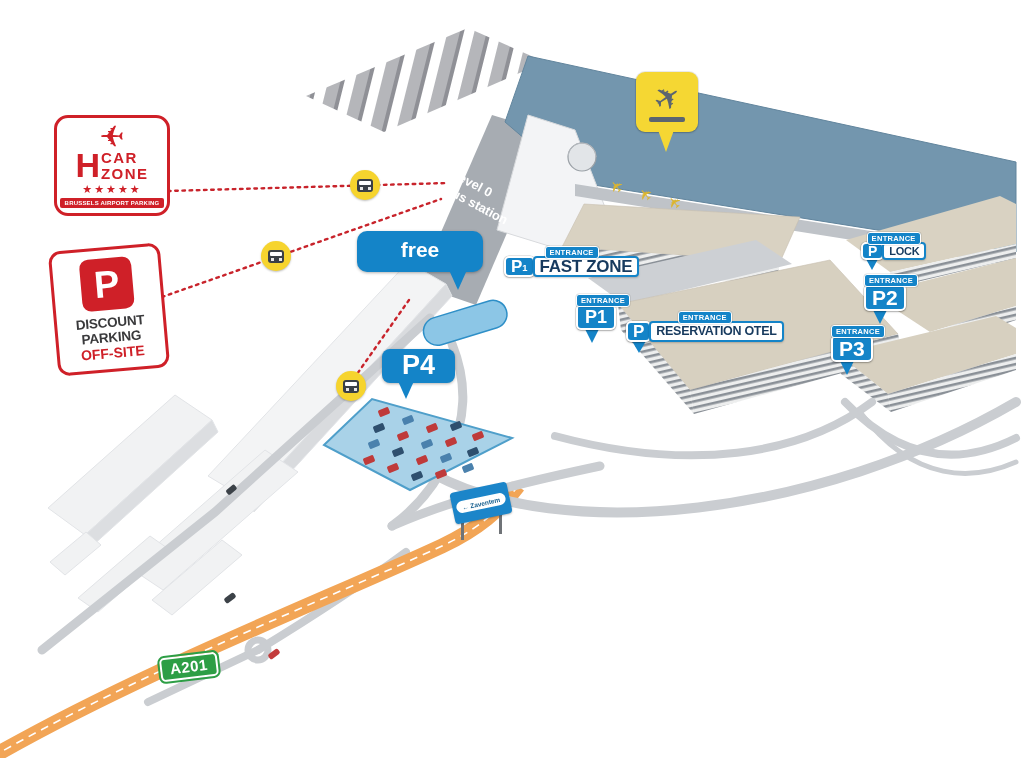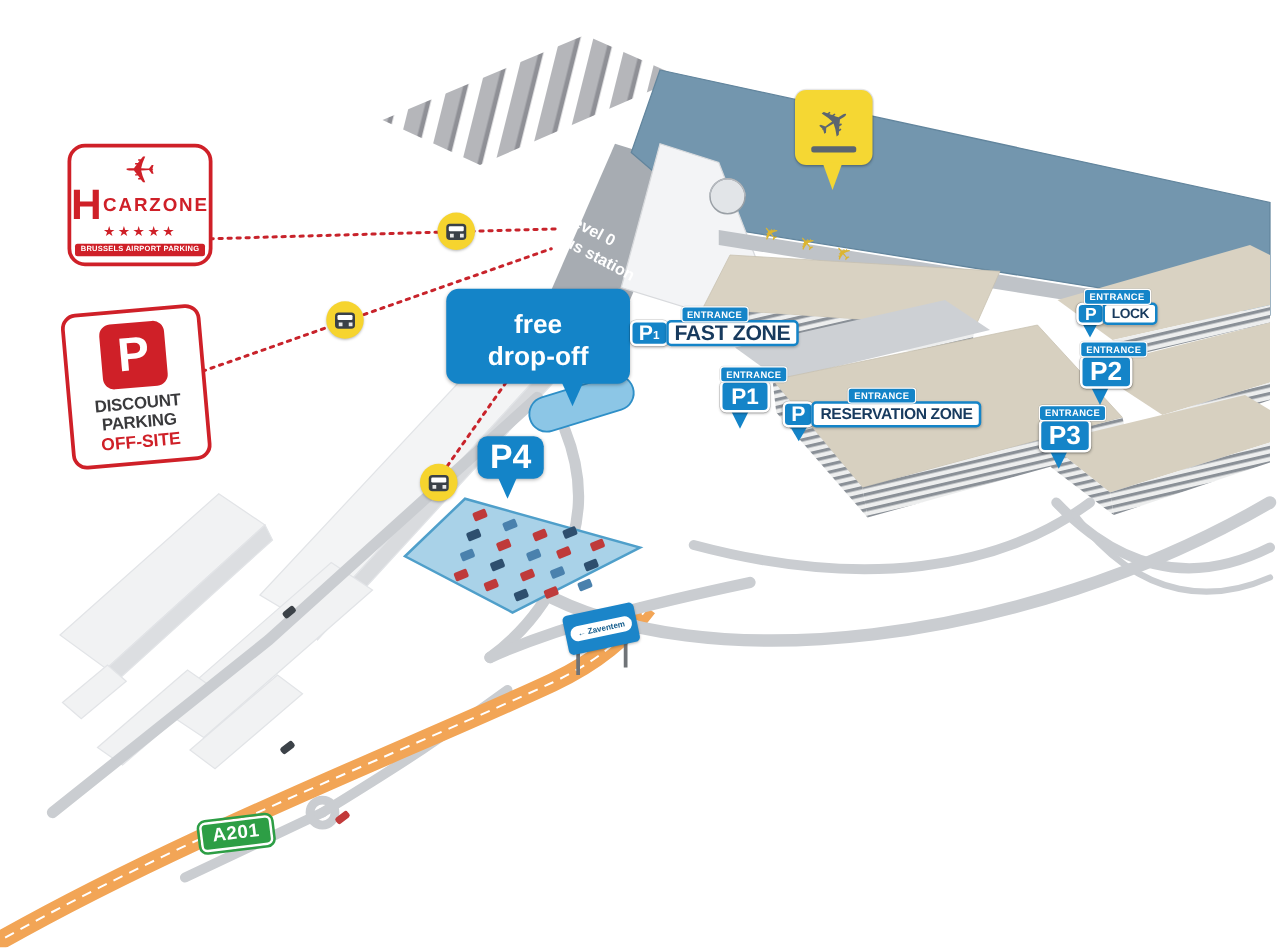--- a/index.html
+++ b/index.html
@@ -33,49 +33,49 @@
   .fz .pbox{font-size:17px;}   .fz .zbox{font-size:17px;}
   .big .pbox{font-size:18px;padding:2px 7px;}
   .res .pbox{font-size:17px;}  .res .zbox{font-size:12.5px;}
   .res .ptr{margin-left:6px;border-top-width:12px;}
   .lk .pbox{font-size:14px;}   .lk .zbox{font-size:11px;}
   .lk .ptr{margin-left:5px;border-top-width:11px;border-left-width:6px;border-right-width:6px;}
   .p2l .pbox,.p3l .pbox{font-size:21px;padding:1px 6px;}
   .big .ptr,.p2l .ptr,.p3l .ptr{margin-left:9px;}
 
   .p4bubble{position:absolute;left:382px;top:349px;background:#1484c8;color:#fff;font-weight:700;
-            font-size:27px;border-radius:8px;padding:2px 10px 4px;line-height:1.05;
+            font-size:27px;border-radius:8px;padding:2px 20px 4px;line-height:1.05;
             box-shadow:0 1px 3px rgba(0,0,0,.3);}
   .p4ptr{position:absolute;left:16px;bottom:-16px;width:0;height:0;
          border-left:8px solid transparent;border-right:8px solid transparent;border-top:18px solid #1484c8;}
 
-  .dropoff{position:absolute;left:357px;top:231px;width:147px;background:#1484c8;border-radius:10px;
+  .dropoff{position:absolute;left:357px;top:231px;width:126px;background:#1484c8;border-radius:10px;
            color:#fff;font-weight:700;font-size:21px;text-align:center;line-height:1.22;
-           padding:16px 0 9px;box-shadow:0 1px 3px rgba(0,0,0,.3);}
+           padding:6px 0 9px;box-shadow:0 1px 3px rgba(0,0,0,.3);}
   .dropptr{position:absolute;left:92px;bottom:-18px;width:0;height:0;
            border-left:9px solid transparent;border-right:9px solid transparent;border-top:20px solid #1484c8;}
 
   .planebubble{position:absolute;left:636px;top:72px;width:62px;height:60px;background:#f5d733;
                border-radius:9px;display:flex;flex-direction:column;align-items:center;justify-content:center;
                box-shadow:0 0 0 1px rgba(0,0,0,.08),0 1px 2px rgba(0,0,0,.2);}
   .planeglyph{font-size:32px;color:#5b6570;transform:rotate(-33deg);line-height:1;}
   .planebar{width:36px;height:4.5px;background:#5b6570;border-radius:2px;margin-top:3px;}
   .planeptr{position:absolute;left:22px;bottom:-20px;width:0;height:0;
             border-left:8px solid transparent;border-right:8px solid transparent;border-top:22px solid #f5d733;}
 
   .lvl0{position:absolute;left:456px;top:166px;transform:rotate(28deg);transform-origin:0 0;
         color:#fff;font-weight:700;font-size:13px;line-height:1.3;white-space:nowrap;}
 
   
   .carhotel{position:absolute;left:54px;top:115px;width:104px;background:#fff;border:3px solid #cf2028;
             border-radius:14px;text-align:center;padding:4px 3px 5px;color:#cf2028;}
   .ch-plane{font-size:30px;line-height:1;transform:scaleX(-1);}
   .ch-name{display:flex;justify-content:center;align-items:center;font-weight:700;margin-top:-2px;}
   .ch-h{font-size:34px;line-height:.85;}
-  .ch-col{display:flex;flex-direction:row;text-align:left;font-size:15px;line-height:1.05;
+  .ch-col{display:flex;flex-direction:column;text-align:left;font-size:15px;line-height:1.05;
           letter-spacing:1.5px;margin-left:1px;}
   .ch-stars{font-size:11px;letter-spacing:2px;line-height:1.2;margin-top:1px;}
   .ch-tag{background:#cf2028;color:#fff;font-size:6px;font-weight:700;border-radius:2px;
           padding:2px 0;margin-top:2px;letter-spacing:.2px;}
 
   
   .discount{position:absolute;left:53px;top:247px;width:98px;background:#fff;border:3px solid #cf2028;
             border-radius:12px;transform:rotate(-5deg);text-align:center;padding:8px 4px 7px;}
   .dp-p{width:52px;height:52px;background:#cf2028;border-radius:9px;margin:0 auto 5px;display:flex;
         align-items:center;justify-content:center;color:#fff;font-size:38px;font-weight:700;}
@@ -266,21 +266,20 @@
     </div>
   </div>
 
   <div class="lvl0">
     <div>Level 0</div>
     <div>Bus station</div>
   </div>
 
   <div class="dropoff">
     <div>free</div>
-    <div>drop-off</div>
     <div class="dropptr"></div>
   </div>
 
   <div class="planebubble">
     <div class="planeglyph">✈</div>
     <div class="planebar"></div>
     <div class="planeptr"></div>
   </div>
 
   <div class="ent fz" style="left:504px;top:241px;">
@@ -299,21 +298,21 @@
     <div class="row">
         <div class="pbox">P1</div>
       </div>
     <div class="ptr"></div>
   </div>
 
   <div class="ent res" style="left:626px;top:306px;">
     <div class="tag">ENTRANCE</div>
     <div class="row">
       <div class="pbox">P</div>
-      <div class="zbox">RESERVATION ZONE</div>
+      <div class="zbox">RESERVATION OTEL</div>
     </div>
     <div class="ptr"></div>
   </div>
 
   <div class="ent lk" style="left:861px;top:227px;">
     <div class="tag">ENTRANCE</div>
     <div class="row">
       <div class="pbox">P</div>
       <div class="zbox">LOCK</div>
     </div>

